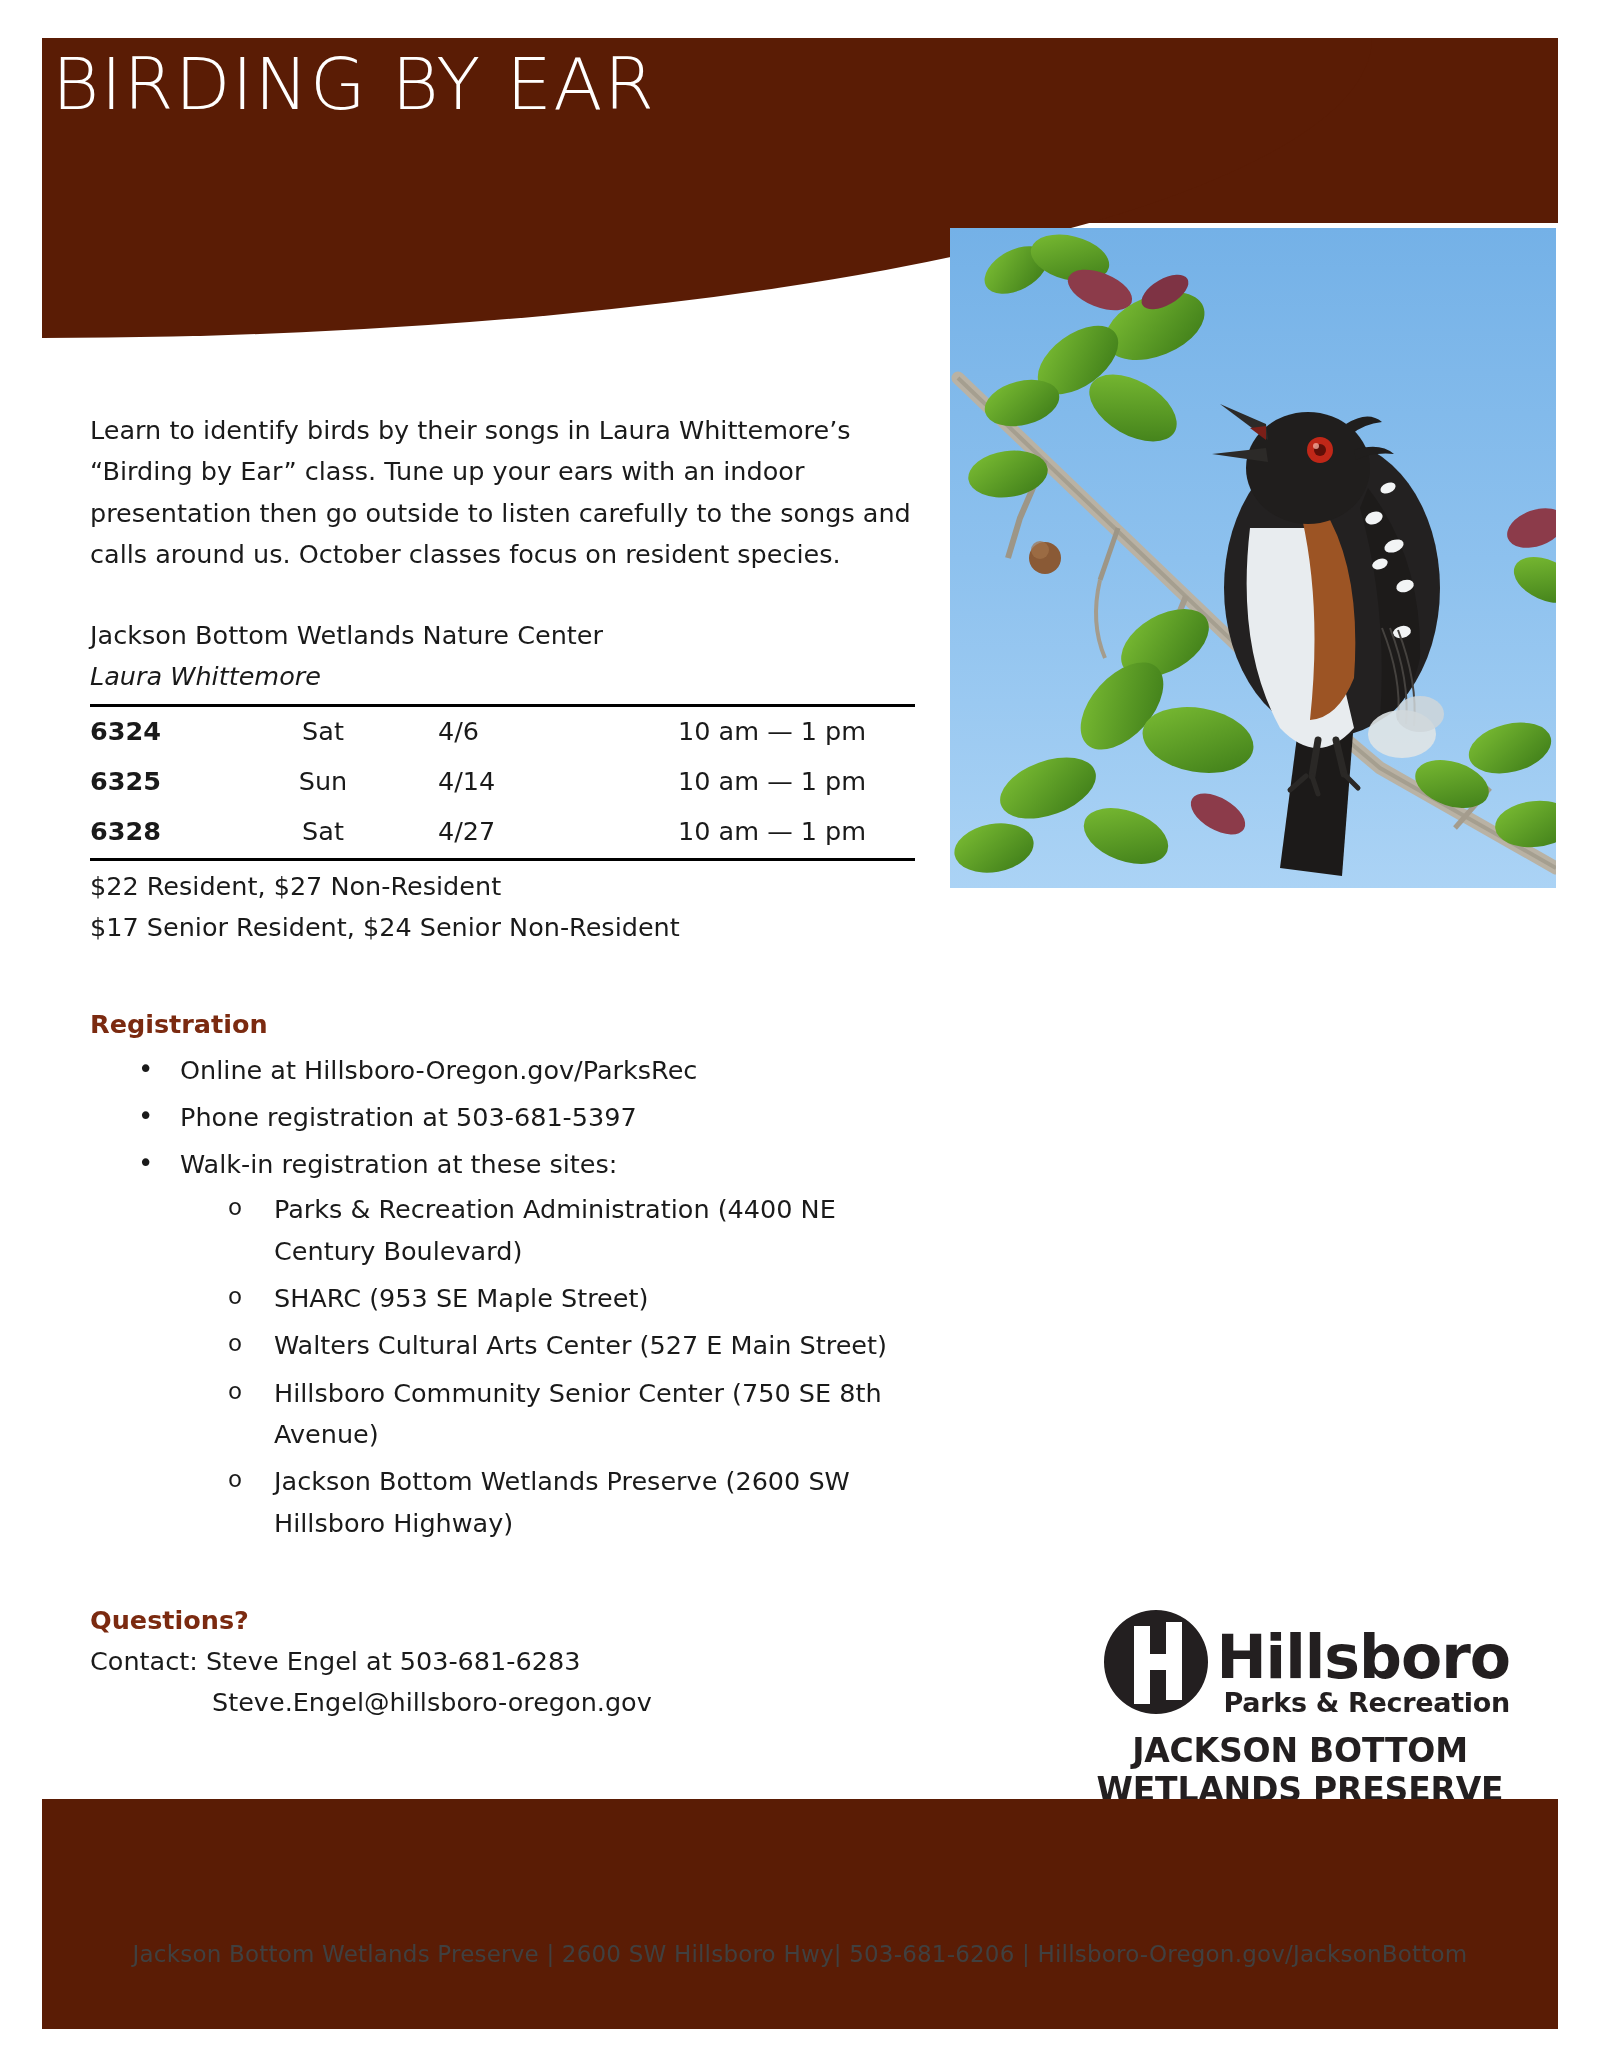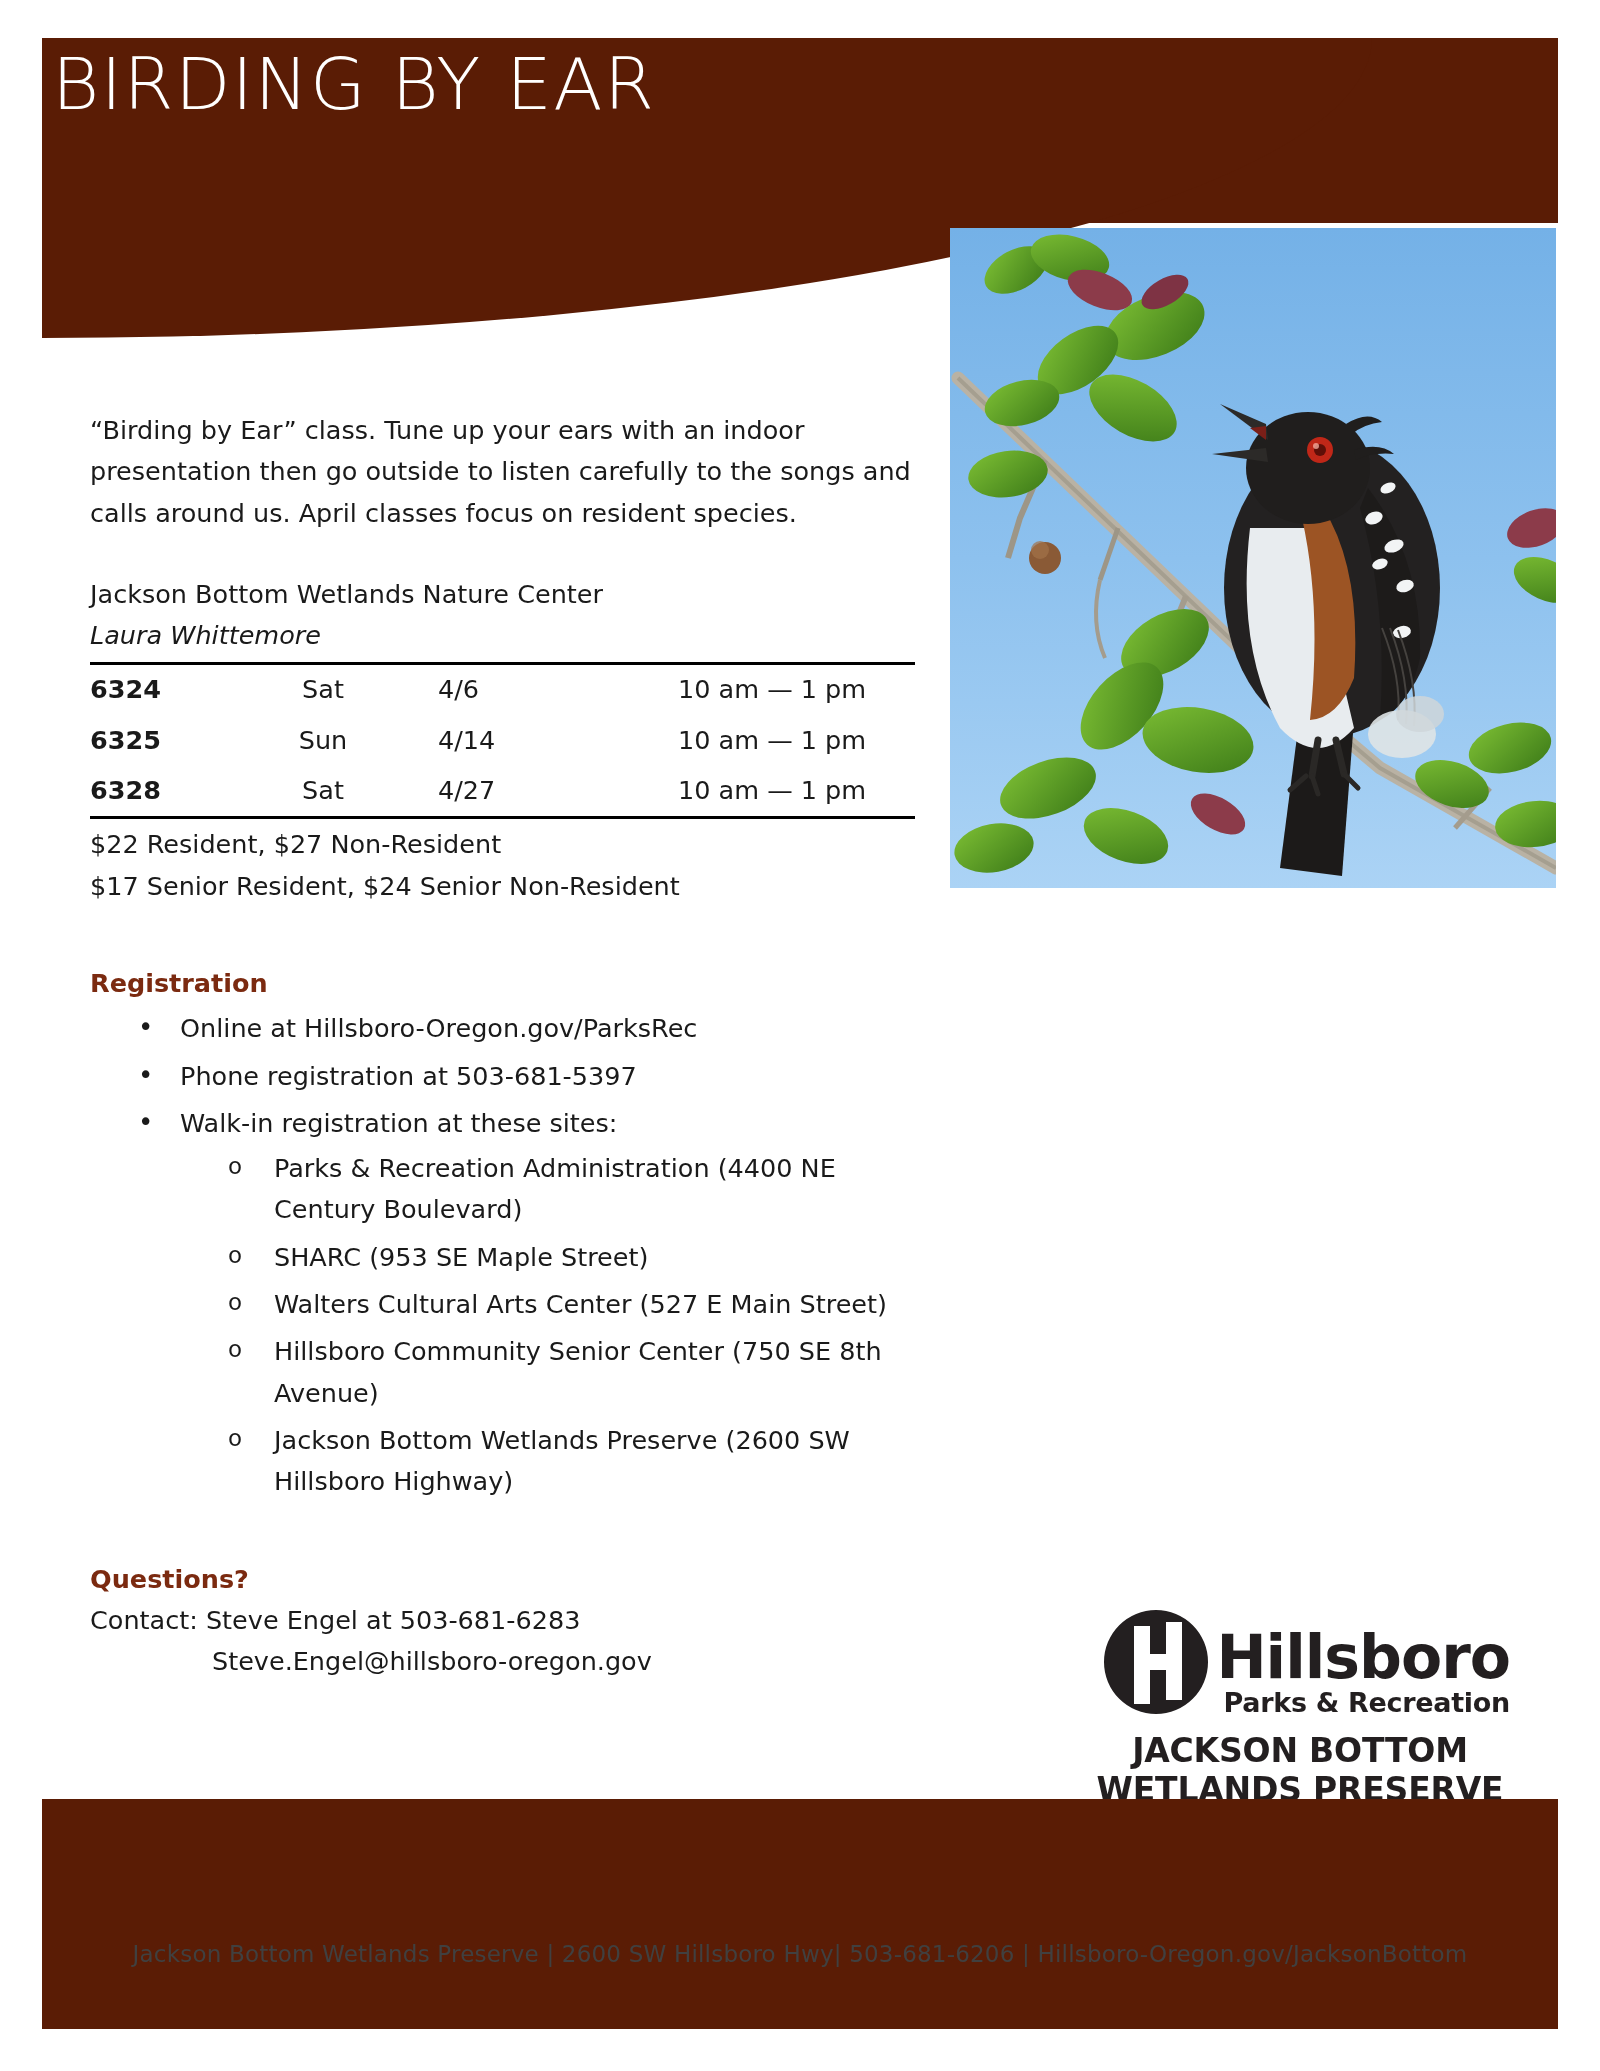--- a/index.html
+++ b/index.html
@@ -367,23 +367,24 @@
       <path d="M356 548 L340 562 M362 548 L368 566 M394 546 L408 560" stroke="#2a2826" stroke-width="5" fill="none" stroke-linecap="round"></path>
 
       <ellipse cx="452" cy="506" rx="34" ry="24" fill="#dfe4e6" opacity="0.9"></ellipse>
       <ellipse cx="470" cy="486" rx="24" ry="18" fill="#cfd6d9" opacity="0.85"></ellipse>
     </svg>
   </div>
 
   <div class="body-col">
 
     <div class="intro">
+      <p>Learn to identify birds by their songs in Laura Whittemore’s</p>
       <p>“Birding by Ear” class. Tune up your ears with an indoor</p>
       <p>presentation then go outside to listen carefully to the songs and</p>
-      <p>calls around us. April classes focus on resident species.</p>
+      <p>calls around us. October classes focus on resident species.</p>
     </div>
 
     <div class="venue-block">
       <p class="venue">Jackson Bottom Wetlands Nature Center</p>
       <p class="instructor">Laura Whittemore</p>
     </div>
 
     <table class="schedule">
       <tbody>
         <tr class="rule-top">

